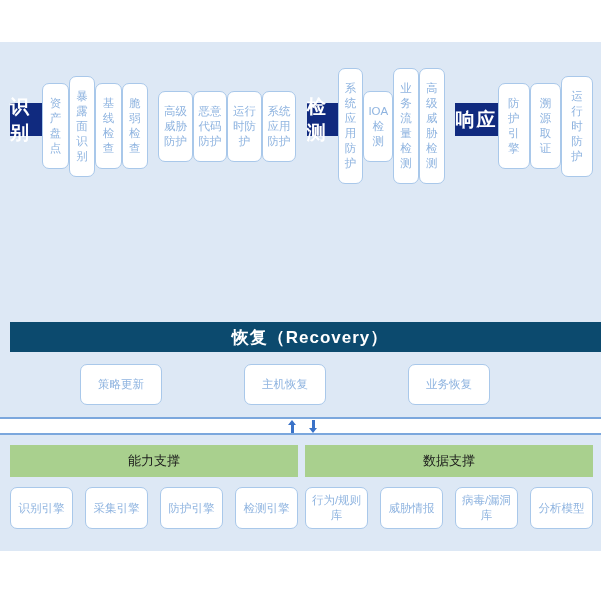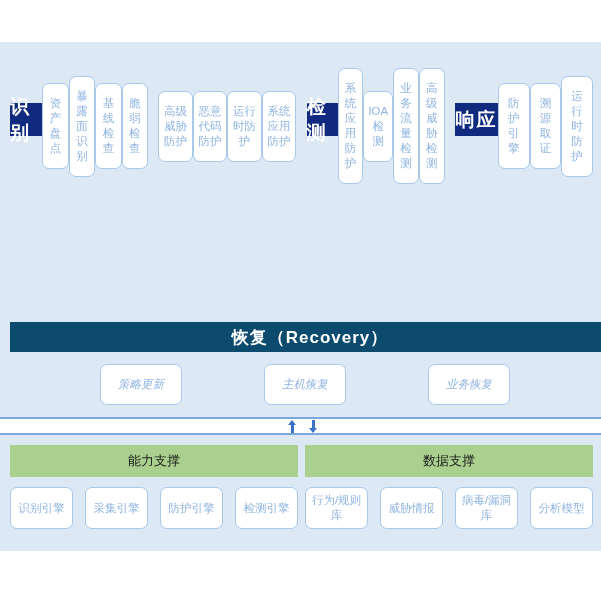--- a/index.html
+++ b/index.html
@@ -92,26 +92,25 @@
     font-weight: bold;
     display: flex;
     align-items: center;
     justify-content: center;
     letter-spacing: 1px;
     box-sizing: border-box;
   }
 
   .recovery-cards {
     position: absolute;
-    left: 100px;
+    left: 80px;
     top: 322px;
     width: 410px;
     display: flex;
     justify-content: space-between;
-    font-style: italic;
   }
   .recovery-cards .card {
     margin-top: 0;
     width: 82px;
     min-height: 34px;
   }
 
   
   .arrows {
     position: absolute;

